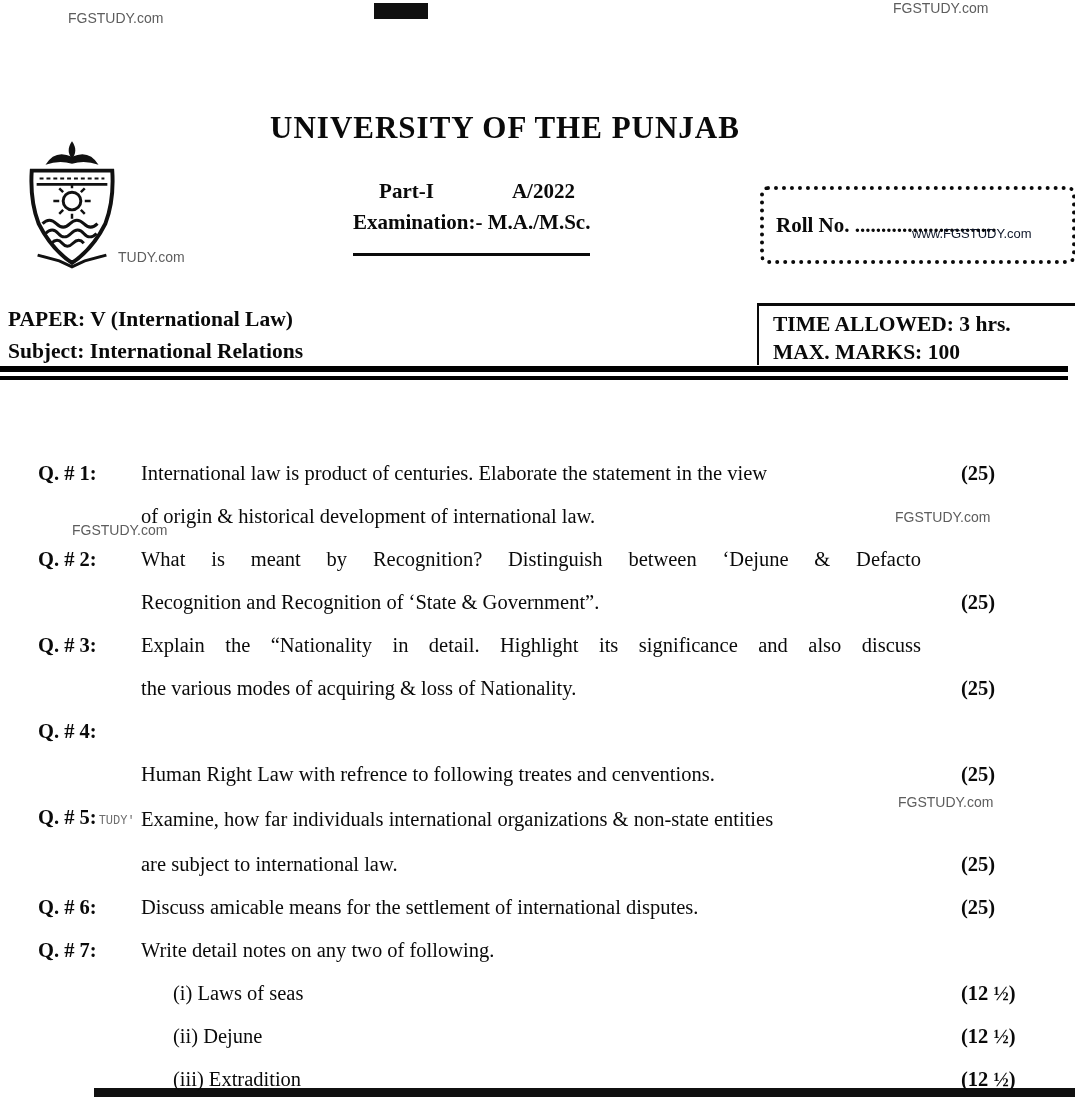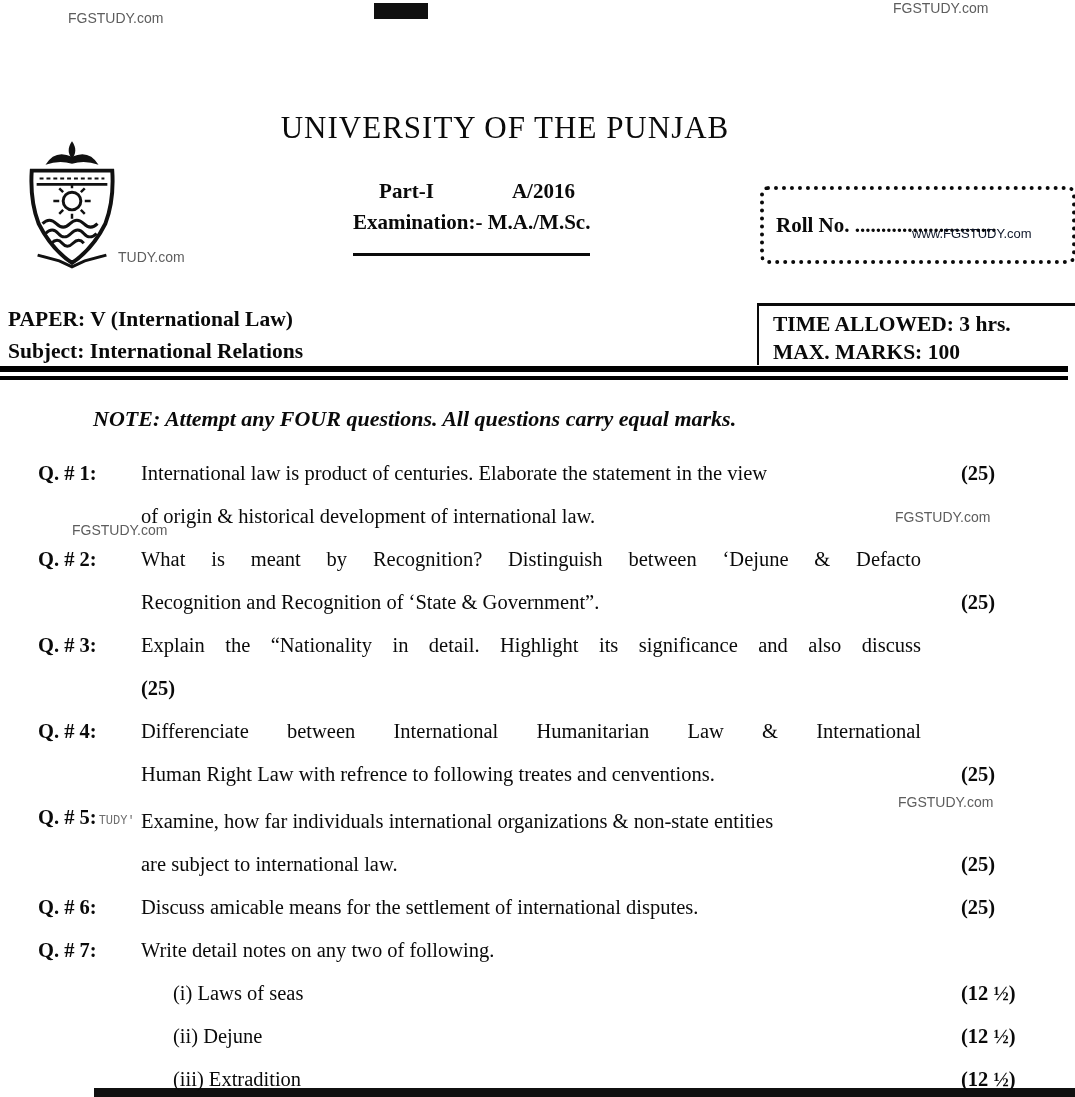--- a/index.html
+++ b/index.html
@@ -31,21 +31,21 @@
   .ink-bottom-bar { left:94px; top:1088px; width:981px; height:9px; }
 
   .logo {
     position:absolute; left:18px; top:138px;
     width:108px; height:132px;
   }
 
   .title {
     position:absolute; left:0; top:110px; width:1010px;
     text-align:center;
-    font-size:31px; font-weight:normal;
+    font-size:31px; font-weight:bold;
     letter-spacing:1px;
     white-space:nowrap;
   }
   .part-row {
     position:absolute; left:0; top:179px; width:954px;
     display:flex; justify-content:center; gap:78px;
     font-size:21px; font-weight:bold;
   }
   .exam-line {
     position:absolute; left:353px; top:210px;
@@ -97,21 +97,21 @@
   .note-line {
     position:absolute; left:93px; top:406px;
     font-size:22px; font-weight:bold; font-style:italic;
     white-space:nowrap;
   }
 
   .questions {
     position:absolute; left:0; top:452px; width:1075px;
   }
   .qrow {
-    display:flex; align-items:flex-end;
+    display:flex; align-items:center;
     padding:0 52px 0 38px;
     line-height:43px;
     font-size:20.5px;
   }
   .qlabel {
     width:103px; flex-shrink:0;
     font-weight:bold;
     white-space:nowrap;
   }
   .qlabel .inline-wm {
@@ -159,41 +159,40 @@
       <path d="M25 86 q7 -7 14 0 t14 0 t14 0 t14 0" fill="none" stroke="#111" stroke-width="3"></path>
       <path d="M28 96 q7 -7 13 0 t13 0 t13 0 t13 0" fill="none" stroke="#111" stroke-width="3"></path>
       <path d="M34 106 q6 -6 11 0 t11 0 t11 0" fill="none" stroke="#111" stroke-width="3"></path>
       <path d="M20 118 L42 124 L55 130 L68 124 L90 118" fill="none" stroke="#111" stroke-width="3"></path>
     </svg>
   </div>
 
   <div class="title">UNIVERSITY OF THE PUNJAB</div>
   <div class="part-row">
     <span>Part-I</span>
-    <span>A/2016</span>
+    <span>A/2022</span>
   </div>
   <div class="exam-line">Examination:- M.A./M.Sc.</div>
 
   <div class="roll-box">
     <span class="roll-label">Roll No. ...........................</span>
     <span class="roll-wm">www.FGSTUDY.com</span>
   </div>
 
   <div class="subject-block">
     <div>PAPER: V (International Law)</div>
     <div>Subject: International Relations</div>
   </div>
   <div class="time-box">
     <div>TIME ALLOWED: 3 hrs.</div>
     <div>MAX. MARKS: 100</div>
   </div>
 
   <div class="double-rule"></div>
 
-  <div class="note-line">NOTE: Attempt any FOUR questions. All questions carry equal marks.</div>
 
   <div class="questions">
 
     <div class="qrow">
       <div class="qlabel">Q. # 1:</div>
       <div class="qtext">International law is product of centuries. Elaborate the statement in the view</div>
       <div class="qmarks">(25)</div>
     </div>
     <div class="qrow">
       <div class="qlabel"></div>
@@ -212,26 +211,26 @@
       <div class="qmarks">(25)</div>
     </div>
 
     <div class="qrow">
       <div class="qlabel">Q. # 3:</div>
       <div class="qtext just">Explain the “Nationality in detail. Highlight its significance and also discuss</div>
       <div class="qmarks"></div>
     </div>
     <div class="qrow">
       <div class="qlabel"></div>
+      <div class="qtext">the various modes of acquiring &amp; loss of Nationality.</div>
       <div class="qmarks">(25)</div>
     </div>
 
     <div class="qrow">
       <div class="qlabel">Q. # 4:</div>
-      <div class="qtext just">Differenciate between International Humanitarian Law &amp; International</div>
       <div class="qmarks"></div>
     </div>
     <div class="qrow">
       <div class="qlabel"></div>
       <div class="qtext">Human Right Law with refrence to following treates and cenventions.</div>
       <div class="qmarks">(25)</div>
     </div>
 
     <div class="qrow">
       <div class="qlabel">

